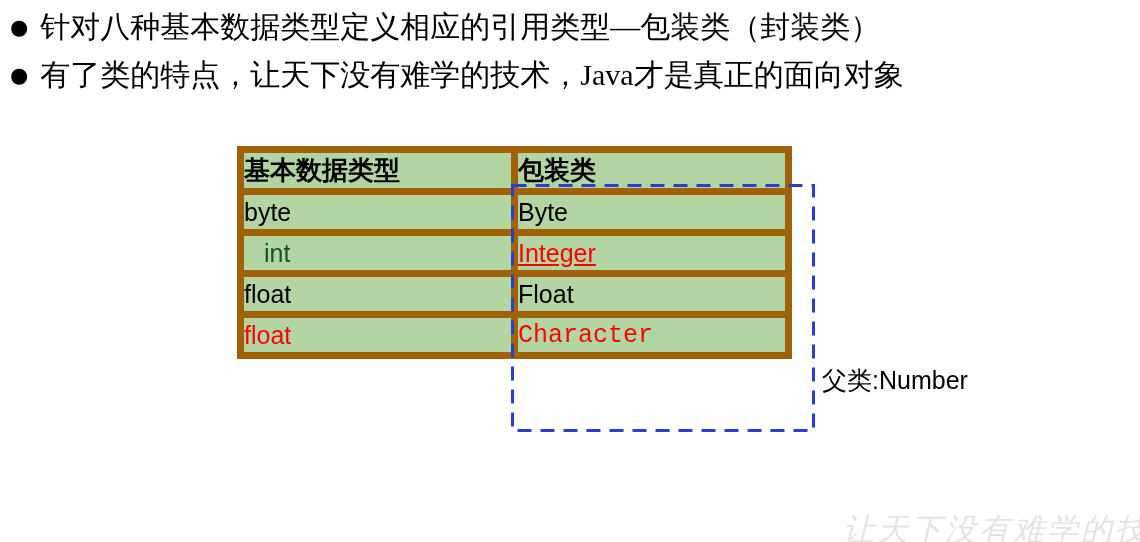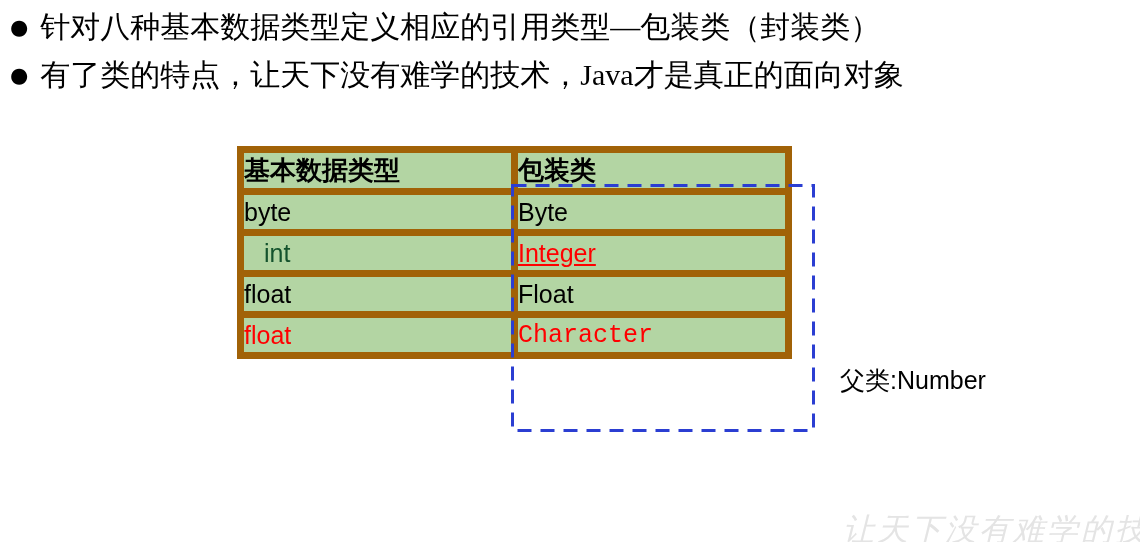--- a/index.html
+++ b/index.html
@@ -40,21 +40,21 @@
     font-family:"Liberation Sans","DejaVu Sans",sans-serif;
   }
   .wrapper-table td {
     height:41px; font-size:25px;
     font-family:"Liberation Sans","DejaVu Sans",sans-serif;
   }
   
   .dash-box { position:absolute; left:511px; top:184px; width:304px; height:248px; pointer-events:none; }
   
   .parent-note {
-    position:absolute; left:840px; top:364px;
+    position:absolute; left:822px; top:364px;
     font-size:25px; white-space:nowrap;
     font-family:"Liberation Sans","DejaVu Sans",sans-serif;
   }
   
   .watermark {
     position:absolute; left:843px; top:509px;
     font-size:31px; letter-spacing:3px; white-space:nowrap;
     font-style:italic;
     font-family:"Liberation Serif","DejaVu Serif",serif;
     user-select:none;

